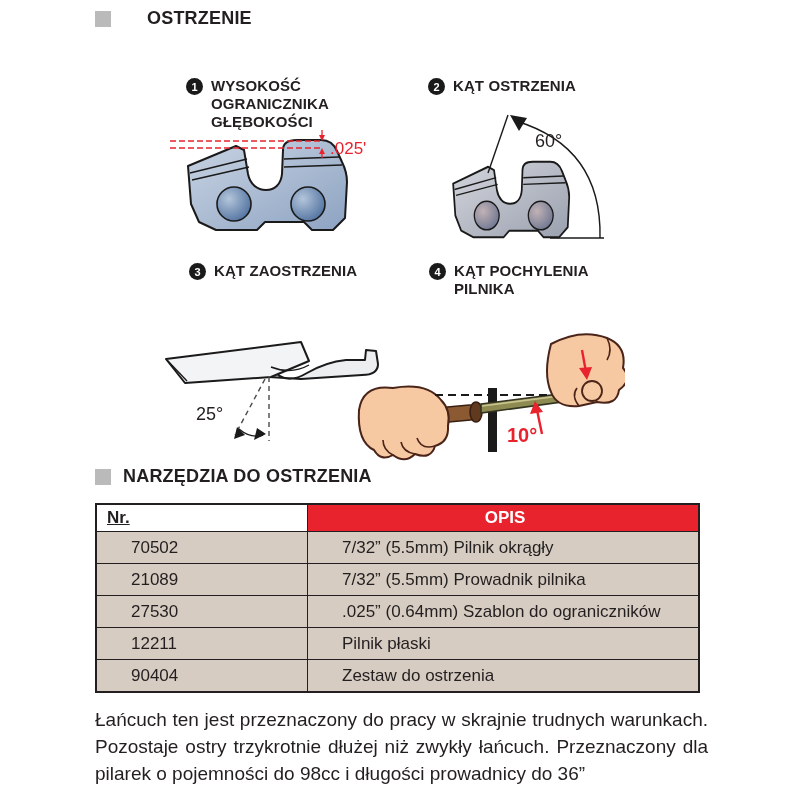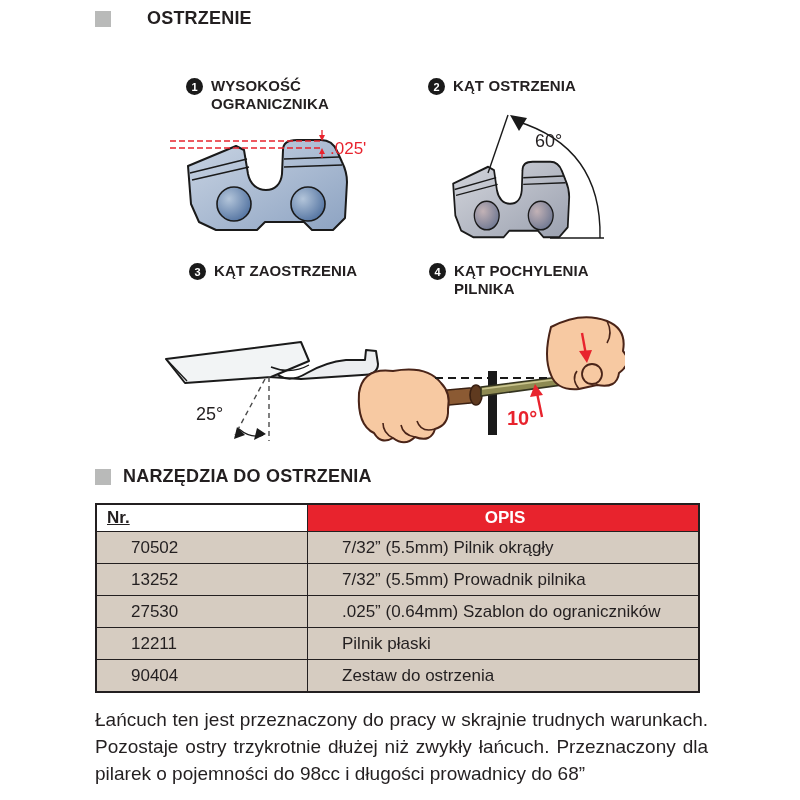--- a/index.html
+++ b/index.html
@@ -54,20 +54,21 @@
 
   <div class="sec-header" style="left:95px;top:8px;gap:36px;">
     <div class="sec-square"></div>
     <div class="sec-title">OSTRZENIE</div>
   </div>
 
   <div class="fig-label" style="left:186px;top:77px;width:230px;">
     <span class="num">1</span>
     <span class="lines">
       <div>WYSOKOŚĆ OGRANICZNIKA</div>
+      <div>GŁĘBOKOŚCI</div>
     </span>
   </div>
 
   <div class="fig-label" style="left:428px;top:77px;width:210px;">
     <span class="num">2</span>
     <span class="lines">
       <div>KĄT OSTRZENIA</div>
       <div></div>
     </span>
   </div>
@@ -153,21 +154,21 @@
       </g>
       <g stroke="#4a4a4a" stroke-width="1.4" fill="none">
         <path stroke-dasharray="5,4" d="M118,62 L118,126 M114,64 L84,120"></path>
         <path stroke="#1a1a1a" d="M88,114 Q100,124 112,120"></path>
         <path fill="#1a1a1a" stroke="none" d="M115,119 L103,125 L106,113 Z M86,112 L83,124 L94,120 Z"></path>
       </g>
       <text class="ann-black" x="45" y="105">25°</text>
     </svg>
   </div>
 
-  <div class="fig" style="left:355px;top:295px;">
+  <div class="fig" style="left:355px;top:312px;">
     <svg width="270" height="150" viewBox="0 0 270 150">
 
       <rect x="133" y="66" width="9" height="64" fill="#1a1a1a"></rect>
 
       <g stroke="#3a2012" stroke-width="1.6">
         <rect x="86" y="84" width="36" height="15" rx="7" fill="#8b5a33" transform="rotate(-5 104 91)"></rect>
         <ellipse cx="121" cy="90" rx="6" ry="10" fill="#5f3a1f"></ellipse>
       </g>
 
       <g>
@@ -207,33 +208,33 @@
     <tbody>
       <tr class="hdr">
         <td class="col1 col-nr">Nr.</td>
         <td class="col-opis">OPIS</td>
       </tr>
       <tr class="datarow">
         <td class="col1">70502</td>
         <td>7/32”  (5.5mm)  Pilnik okrągły</td>
       </tr>
       <tr class="datarow">
-        <td class="col1">13252</td>
+        <td class="col1">21089</td>
         <td>7/32”  (5.5mm)  Prowadnik pilnika</td>
       </tr>
       <tr class="datarow">
         <td class="col1">27530</td>
         <td>.025”  (0.64mm)  Szablon do ograniczników</td>
       </tr>
       <tr class="datarow">
         <td class="col1">12211</td>
         <td>Pilnik płaski</td>
       </tr>
       <tr class="datarow">
         <td class="col1">90404</td>
         <td>Zestaw do ostrzenia</td>
       </tr>
     </tbody>
   </table>
 
-  <div class="bottom-par">Łańcuch ten jest przeznaczony do pracy w skrajnie trudnych warunkach. Pozostaje ostry trzykrotnie dłużej niż zwykły łańcuch. Przeznaczony dla pilarek o pojemności do 98cc i długości prowadnicy do 68”</div>
+  <div class="bottom-par">Łańcuch ten jest przeznaczony do pracy w skrajnie trudnych warunkach. Pozostaje ostry trzykrotnie dłużej niż zwykły łańcuch. Przeznaczony dla pilarek o pojemności do 98cc i długości prowadnicy do 36”</div>
 
 </div>
 
 </body></html>

